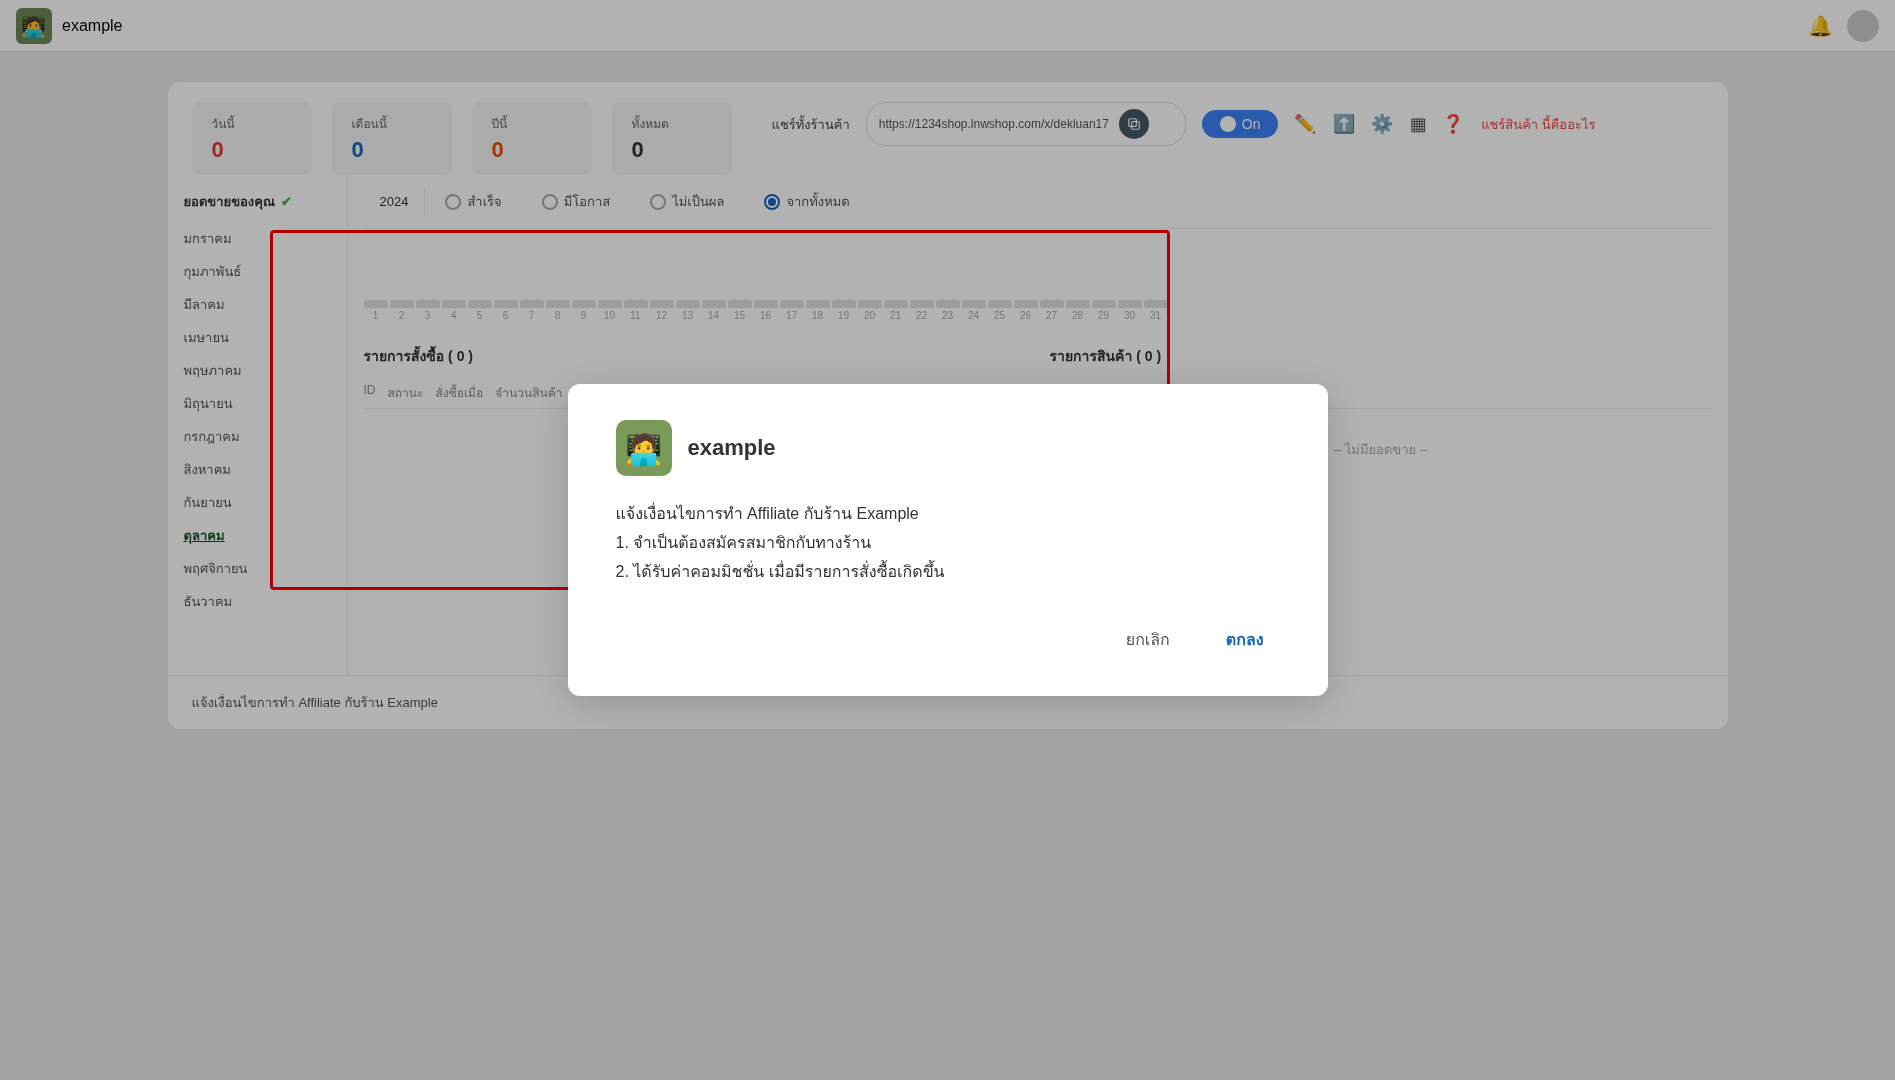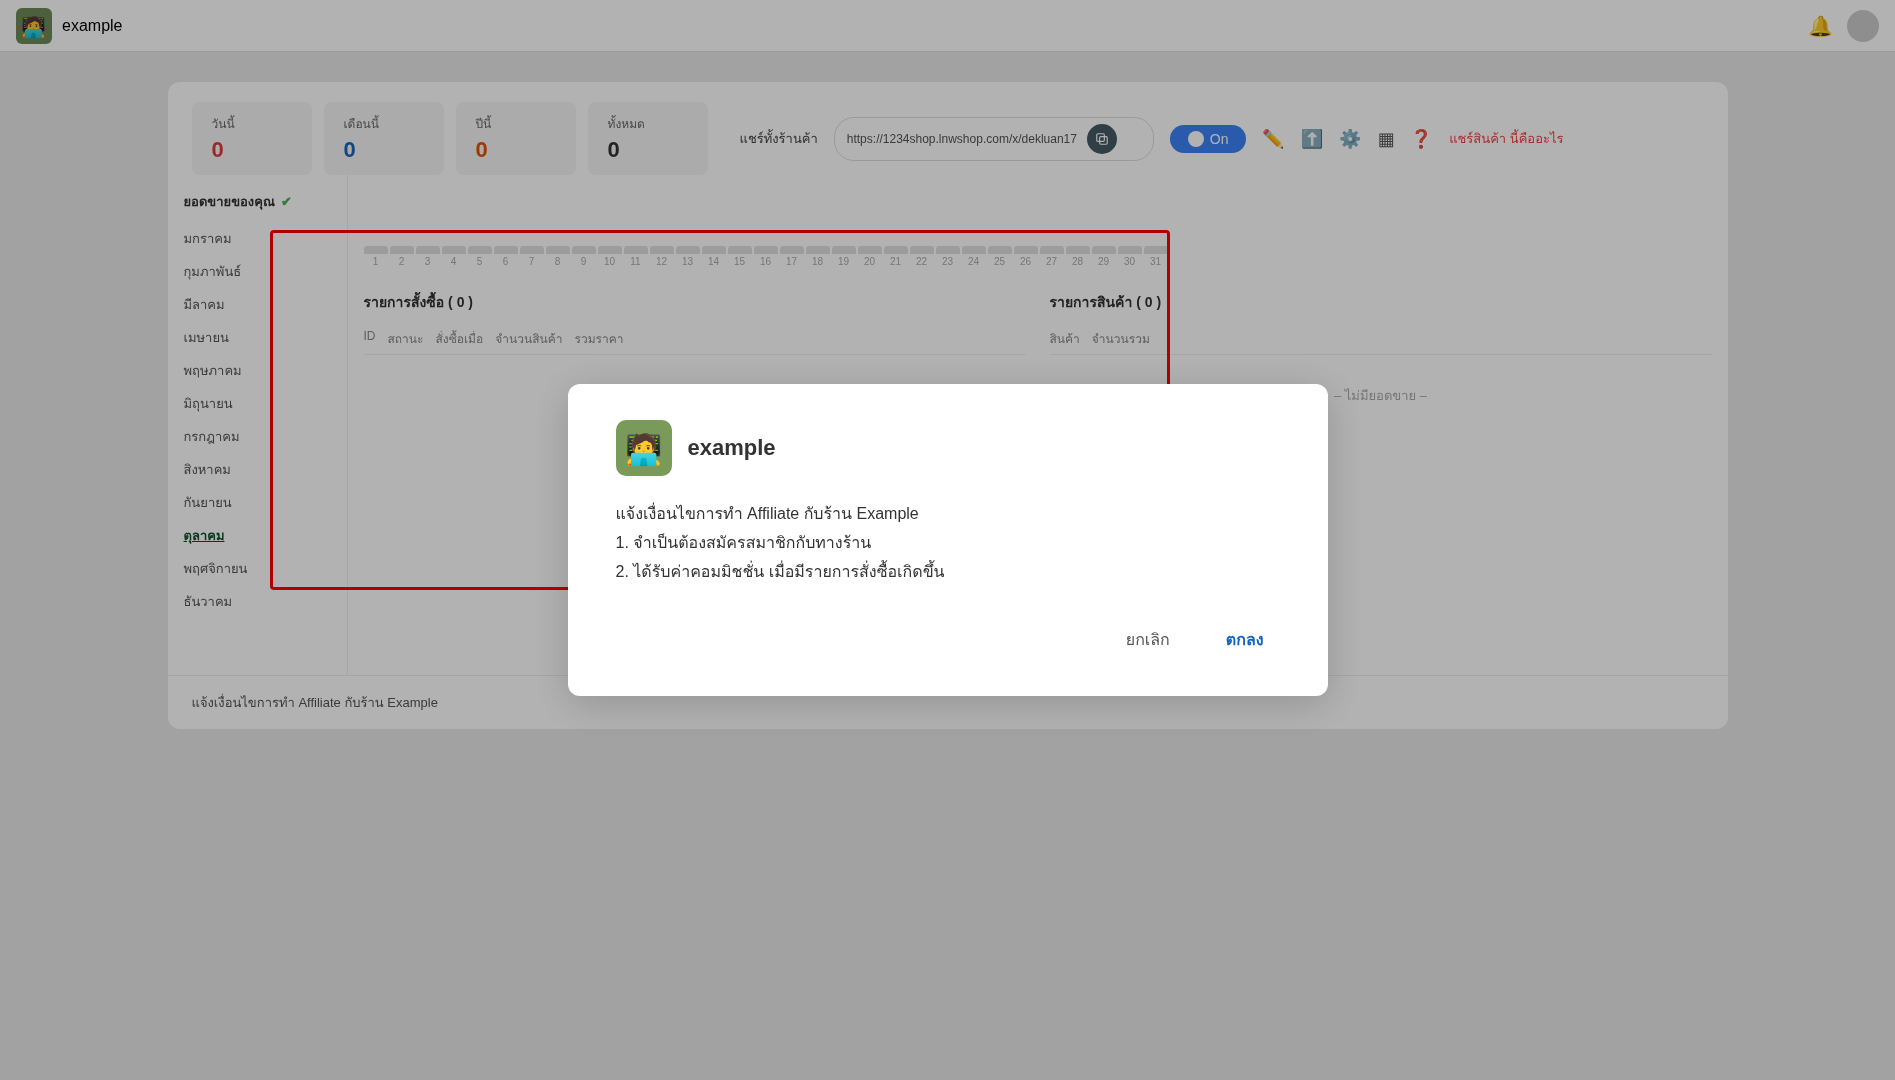--- a/index.html
+++ b/index.html
@@ -53,22 +53,22 @@
       background: #fff;
       border-radius: 12px;
       overflow: hidden;
       padding: 0;
     }
 
     
     .stats-row {
       display: flex;
       padding: 20px 24px 0 24px;
-      gap: 12px;
-      align-items: center;
+      gap: 20px;
+      align-items: flex-start;
       flex-wrap: wrap;
     }
     .stat-card {
       background: #f5f5f5;
       border-radius: 8px;
       padding: 12px 20px;
       min-width: 120px;
     }
     .stat-label {
       font-size: 12px;
@@ -470,20 +470,39 @@
       <div class="sidebar-item">กรกฎาคม</div>
       <div class="sidebar-item">สิงหาคม</div>
       <div class="sidebar-item">กันยายน</div>
       <div class="sidebar-item active">ตุลาคม</div>
       <div class="sidebar-item">พฤศจิกายน</div>
       <div class="sidebar-item">ธันวาคม</div>
     </div>
 
     <div class="content-area">
 
+      <div class="filter-row">
+        <div class="filter-year">2024</div>
+        <div class="filter-option">
+          <div class="radio-circle"></div>
+          <span>สำเร็จ</span>
+        </div>
+        <div class="filter-option">
+          <div class="radio-circle"></div>
+          <span>มีโอกาส</span>
+        </div>
+        <div class="filter-option">
+          <div class="radio-circle"></div>
+          <span>ไม่เป็นผล</span>
+        </div>
+        <div class="filter-option">
+          <div class="radio-circle selected"></div>
+          <span>จากทั้งหมด</span>
+        </div>
+      </div>
 
       <div class="calendar-bar" id="calendar-bar">
       <div class="cal-day">
             <div class="cal-bar" style="height: 8px;"></div>
             <span>1</span>
           </div>
           <div class="cal-day">
             <div class="cal-bar" style="height: 8px;"></div>
             <span>2</span>
           </div>

